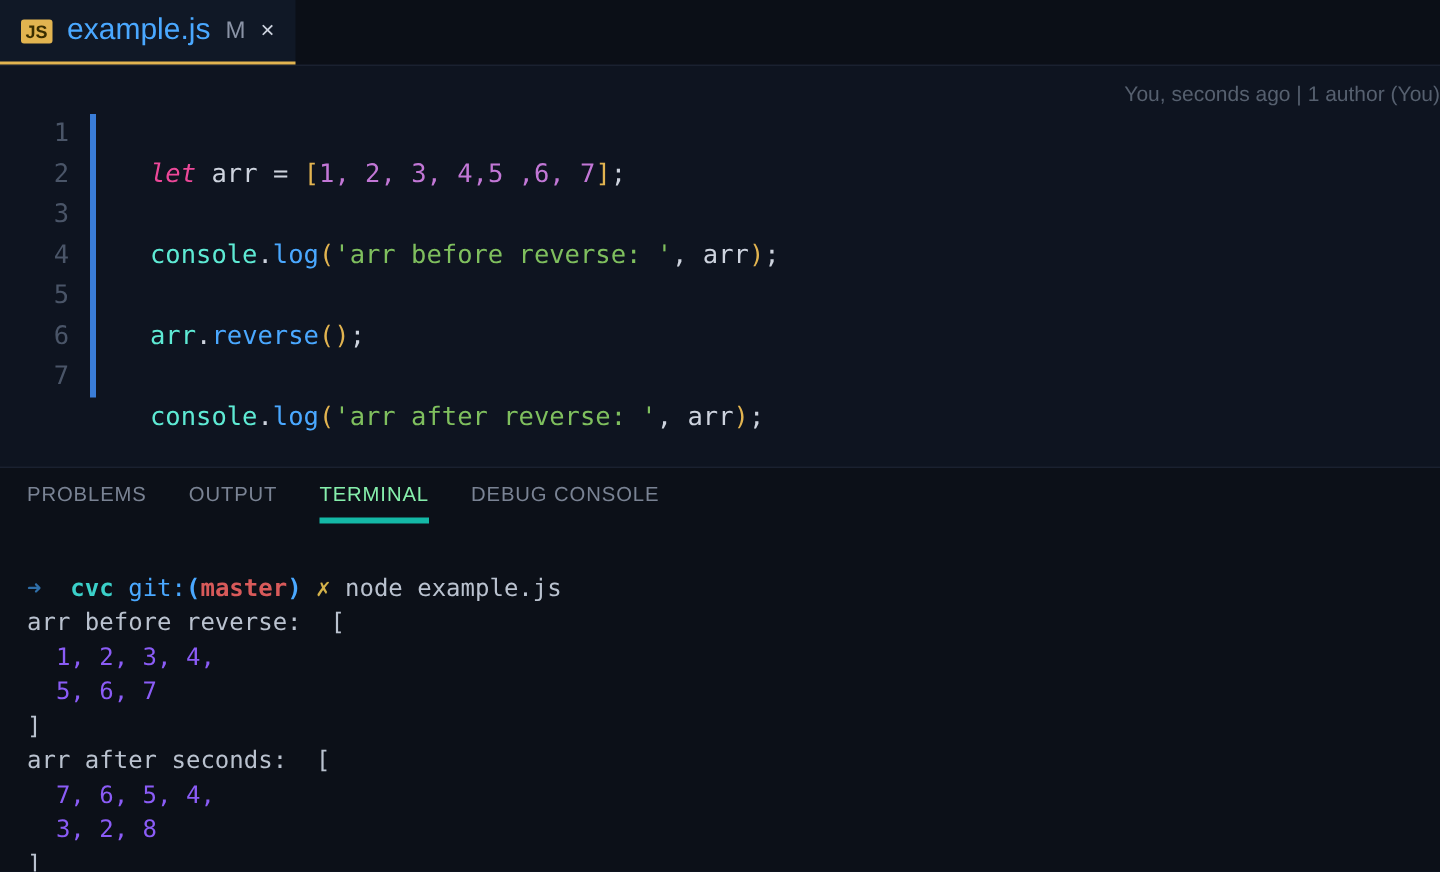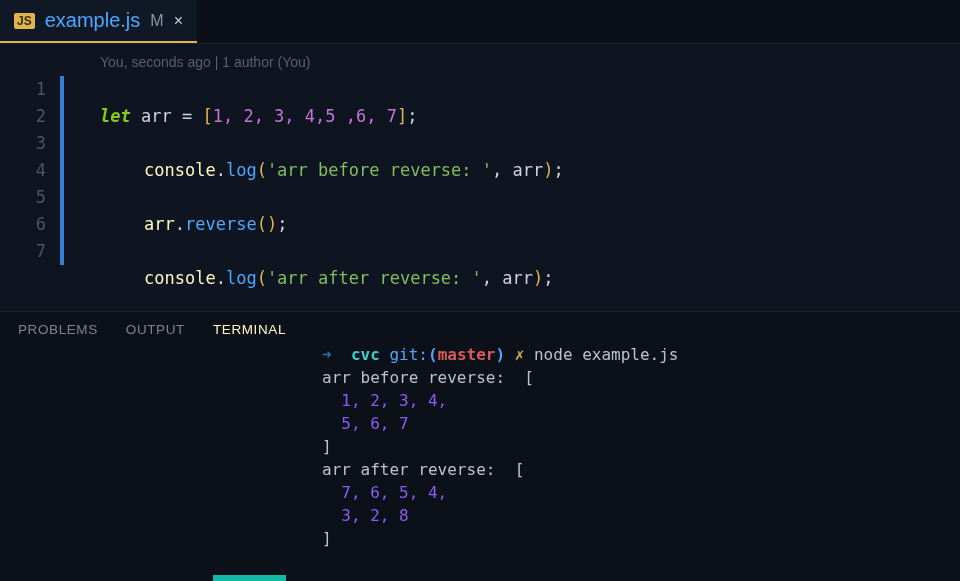--- a/index.html
+++ b/index.html
@@ -57,60 +57,60 @@
   }
   .gutter .ln { height: 27px; }
   .gl-bar {
     width: 4px;
     background: #3a7dd8;
     margin-right: 12px;
   }
   .codewrap { flex: 1; }
   .codelens {
     color: #56606f; font-size: 14px; font-family: sans-serif;
-    padding-left: 24px; height: 24px; line-height: 20px;
+    padding-left: 24px; height: 24px; line-height: 20px; text-align: right;
   }
   .code {
     font-size: 17px;
     line-height: 27px;
     white-space: pre;
     padding-left: 24px;
   }
-  .c-kw   { color: #84cc16; font-style: italic; font-weight: bold; }
+  .c-kw   { color: #ec4899; font-style: italic; }
   .c-var  { color: #cdd3de; }
   .c-op   { color: #cdd3de; }
   .c-pun  { color: #cdd3de; }
   .c-brkt { color: #e2b450; }
   .c-num  { color: #c277d6; }
-  .c-obj  { color: #fef9c3; margin-left: 44px; }
+  .c-obj  { color: #5eead4; }
   .c-fn   { color: #4aa8ff; }
   .c-str  { color: #7fbf5e; }
 
   
   .panel {
     border-top: 1px solid #1a2130;
     background: #0c1018;
-    display: flex; flex-direction: row;
+    display: flex; flex-direction: column;
     height: 270px;
   }
   .panel-tabs {
     display: flex; gap: 28px;
     padding: 10px 18px 0 18px;
     font-family: sans-serif;
     font-size: 13.5px;
     letter-spacing: 0.6px;
   }
   .ptab {
     color: #7a8394;
     padding-bottom: 8px;
     cursor: pointer;
   }
   .ptab.active {
-    color: #fef9c3;
-    border-bottom: 6px solid #14b8a6;
+    color: #86efac;
+    border-bottom: 4px solid #14b8a6;
   }
   .terminal {
     padding: 8px 18px 12px 18px;
     font-size: 16px;
     line-height: 23px;
     white-space: pre;
   }
   .t-arrow  { color: #2f6fa9; }
   .t-dir    { color: #3bd0c9; font-weight: 600; }
   .t-git    { color: #4aa8ff; font-weight: 400; }
@@ -159,28 +159,29 @@
 <span class="c-obj">console</span><span class="c-pun">.</span><span class="c-fn">log</span><span class="c-brkt">(</span><span class="c-str">'arr after reverse: '</span><span class="c-pun">, </span><span class="c-var">arr</span><span class="c-brkt">)</span><span class="c-pun">;</span>
 </div>
     </div>
   </div>
 
   <div class="panel">
     <div class="panel-tabs">
       <div class="ptab">PROBLEMS</div>
       <div class="ptab">OUTPUT</div>
       <div class="ptab active">TERMINAL</div>
+      <div class="ptab">DEBUG CONSOLE</div>
     </div>
     <div class="terminal">
 <span class="t-arrow">➜</span>  <span class="t-dir">cvc</span> <span class="t-git">git:</span><span class="t-paren">(</span><span class="t-branch">master</span><span class="t-paren">)</span> <span class="t-x">✗</span> <span class="t-cmd">node example.js</span>
 <span class="t-out">arr before reverse:  [</span>
 <span class="t-num">  1, 2, 3, 4,</span>
 <span class="t-num">  5, 6, 7</span>
 <span class="t-out">]</span>
-<span class="t-out">arr after reverse:  [</span>
+<span class="t-out">arr after seconds:  [</span>
 <span class="t-num">  7, 6, 5, 4,</span>
 <span class="t-num">  3, 2, 8</span>
 <span class="t-out">]</span>
      
 </div>
   </div>
 
 </div>
 
 </body></html>

